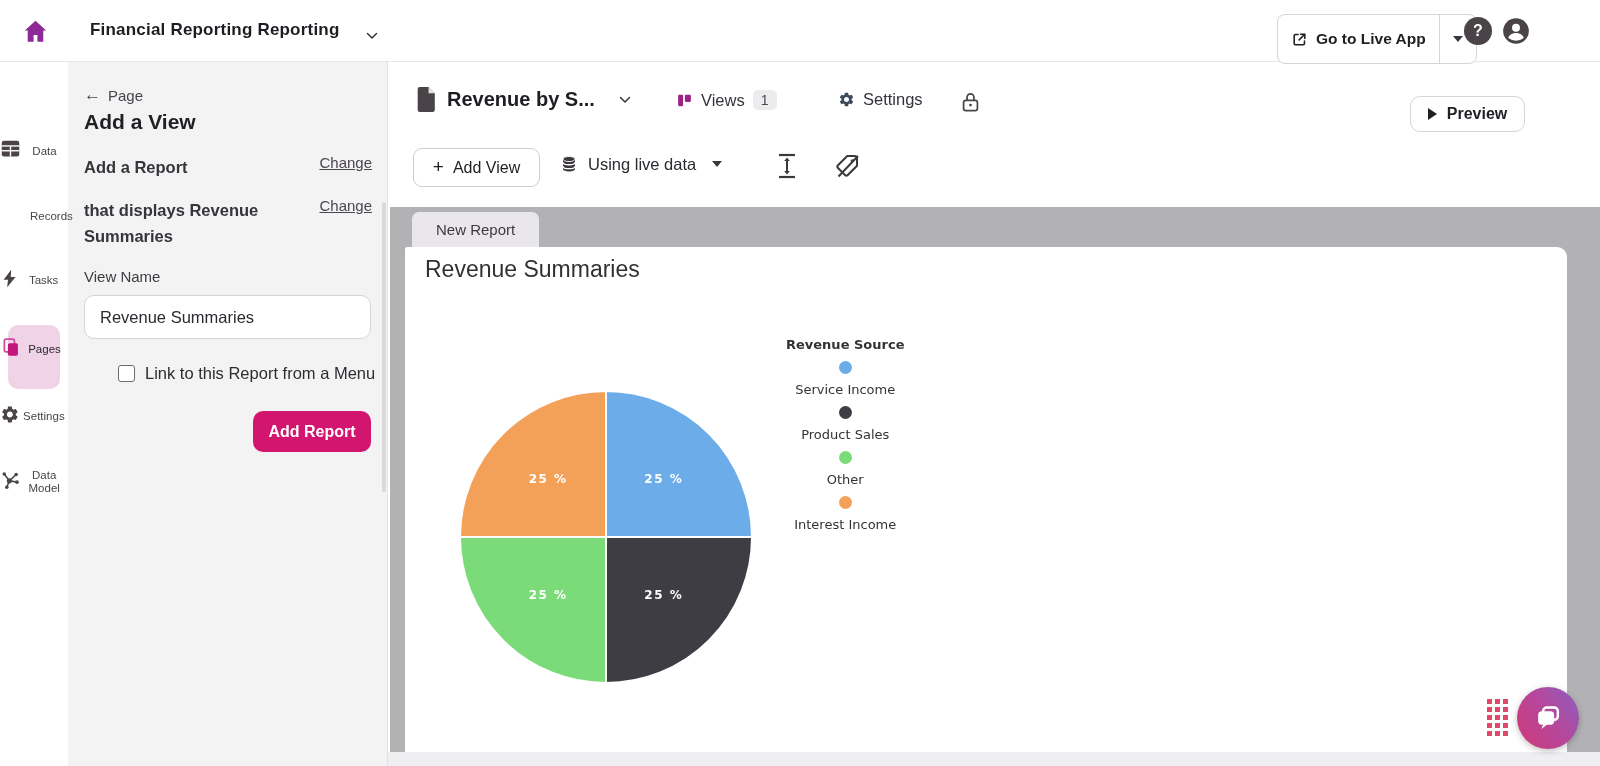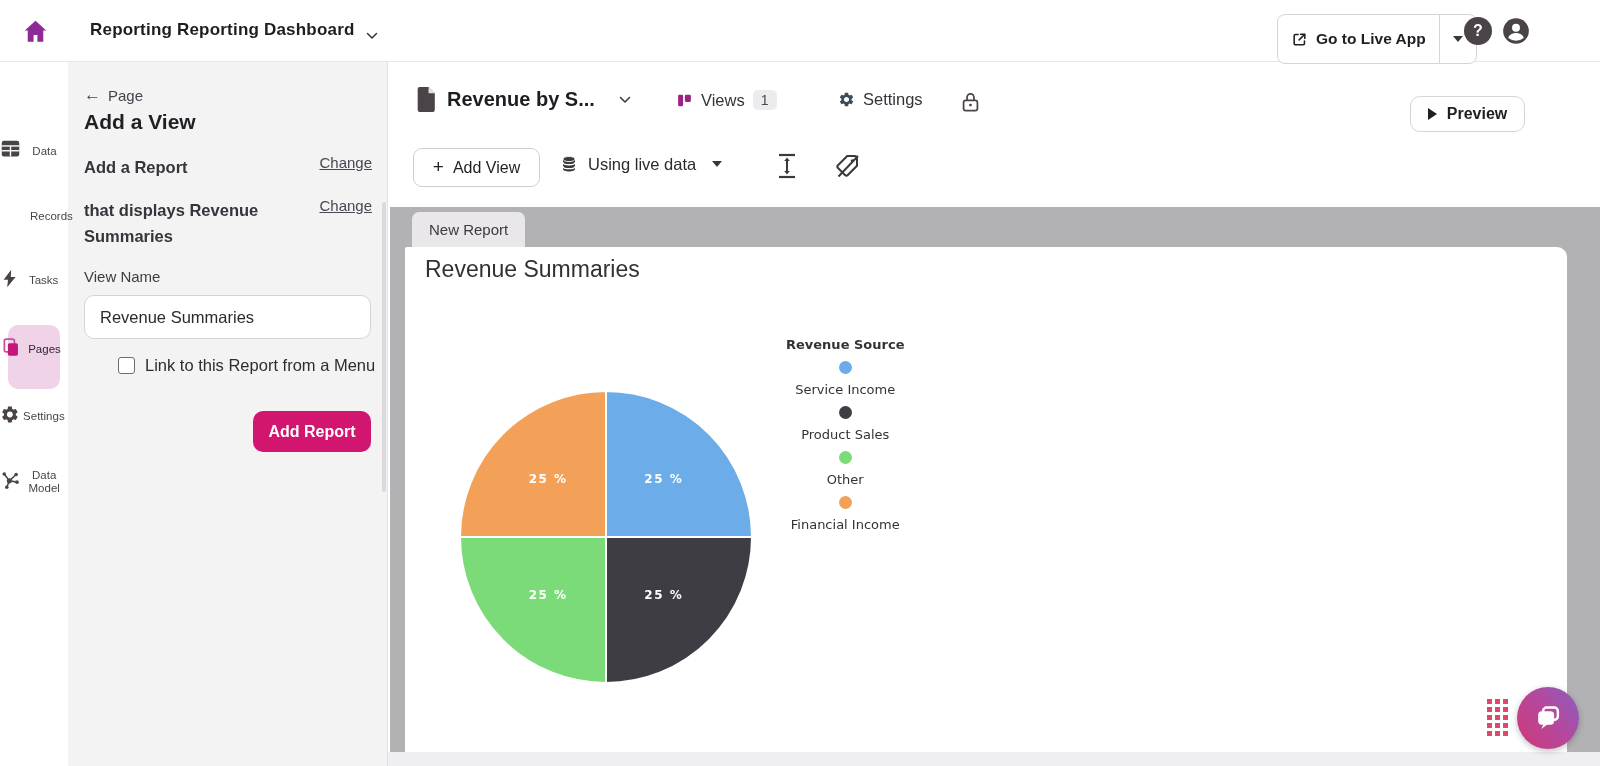--- a/index.html
+++ b/index.html
@@ -33,21 +33,21 @@
 
   
   .panel { left:68px; top:62px; width:320px; height:704px; background:#f4f3f4; border-right:1px solid #e3e1e4; z-index:10; }
   .back-row { position:absolute; left:16px; top:23px; display:flex; align-items:center; gap:7px; cursor:pointer; color:#47434c; font-size:15px; }
   .panel-title { position:absolute; left:16px; top:48px; font-size:21px; font-weight:bold; color:#211e24; }
   .panel-row { position:absolute; left:16px; width:288px; display:flex; justify-content:space-between; align-items:flex-start; }
   .panel-row-text { font-size:16.5px; font-weight:bold; color:#38343b; width:200px; line-height:26px; }
   .change-link { font-size:15px; color:#4b4650; text-decoration:underline; cursor:pointer; white-space:nowrap; }
   .field-label { position:absolute; left:16px; top:206px; font-size:15px; color:#3f3b42; }
   .view-input { position:absolute; left:16px; top:233px; width:287px; height:44px; border:1px solid #d5d3d7; border-radius:10px; background:#fff; font-family:"Liberation Sans",sans-serif; font-size:16.5px; color:#2c2930; padding:0 15px; outline:none; }
-  .check-row { position:absolute; left:16px; top:294px; display:flex; align-items:center; gap:10px; cursor:pointer;padding-left:34px; }
+  .check-row { position:absolute; left:16px; top:302px; display:flex; align-items:center; gap:10px; cursor:pointer;padding-left:34px; }
   .checkbox { width:17px; height:17px; border:1.5px solid #6f6b72; border-radius:3px; background:#fff; }
   .check-label { font-size:16.5px; color:#2f2c31; }
   .add-report-btn { position:absolute; left:185px; top:349px; width:118px; height:41px; background:#d2156e; border-radius:10px; border:none; color:#fff; font-size:16px; font-weight:bold; display:flex; align-items:center; justify-content:center; cursor:pointer; font-family:"Liberation Sans",sans-serif; }
   .panel-scrollbar { position:absolute; right:1px; top:140px; width:4px; height:290px; background:#dbd9dc; border-radius:2px; }
 
   
   .main { left:388px; top:62px; width:1212px; height:704px; background:#fff; }
   .page-header { position:absolute; left:0; top:0; width:1212px; height:72px; }
   .doc-title-row { position:absolute; left:28px; top:24px; display:flex; align-items:center; gap:10px; cursor:pointer; }
   .page-title { font-size:20px; font-weight:bold; color:#1f1c22; }
@@ -57,21 +57,21 @@
   .play-tri { width:0; height:0; border-top:6px solid transparent; border-bottom:6px solid transparent; border-left:9px solid #211e24; }
 
   .toolbar { position:absolute; left:0; top:72px; width:1212px; height:73px; }
   .add-view-btn { position:absolute; left:25px; top:14px; width:127px; height:39px; border:1px solid #cfcdd1; border-radius:9px; background:#fff; display:flex; align-items:center; justify-content:center; gap:9px; font-size:16px; color:#211e24; cursor:pointer; }
   .plus-glyph { font-size:19px; color:#211e24; margin-top:-2px; }
   .live-data-group { position:absolute; left:172px; top:20px; display:flex; align-items:center; gap:10px; cursor:pointer; font-size:16.5px; color:#2c2930; }
   .tool-icon { position:absolute; top:18px; cursor:pointer; }
 
   
   .canvas { position:absolute; left:2px; top:145px; width:1210px; height:545px; background:#b2b1b3; }
-  .report-tab { position:absolute; left:22px; top:5px; height:35px; padding:0 17px; background:#e9e7e9; border-radius:7px 7px 0 0; display:flex; align-items:center; font-size:15px; color:#3c3a3e; cursor:pointer; }
+  .report-tab { position:absolute; left:22px; top:5px; height:35px; padding:0 24px; background:#e9e7e9; border-radius:7px 7px 0 0; display:flex; align-items:center; font-size:15px; color:#3c3a3e; cursor:pointer; }
   .report-card { position:absolute; left:15px; top:40px; width:1162px; height:505px; background:#fff; border-radius:2px 10px 0 0; }
   .report-title { position:absolute; left:20px; top:9px; font-size:23px; color:#323034; font-weight:400; }
   .pie-wrap { position:absolute; left:51px; top:140px; width:300px; height:300px; }
   .pie-label { font-family:"DejaVu Sans",sans-serif; font-size:12px; font-weight:bold; fill:#ffffff; letter-spacing:1.5px; }
   .legend { position:absolute; left:381px; top:90px; font-family:"DejaVu Sans",sans-serif; }
   .legend-title { font-size:13px; font-weight:bold; color:#333333; margin-bottom:9px; }
   .legend-item { display:flex; align-items:center; gap:8px; margin-bottom:9px; cursor:pointer;flex-direction:column; }
   .legend-dot { width:13px; height:13px; border-radius:50%; flex:0 0 13px; }
   .legend-text { font-size:13px; color:#333333; }
   .bottom-strip { position:absolute; left:0; top:690px; width:1212px; height:14px; background:#efeef0; }
@@ -83,21 +83,21 @@
 </style>
 </head>
 <body>
 
 <div class="abs topbar">
   <div class="abs home-btn">
     <svg width="27" height="27" viewBox="0 0 24 24">
       <path d="M12 2.5 2.5 11h2.6v10h5.2v-6h3.4v6h5.2V11h2.6z" fill="#8e2a96"></path>
     </svg>
   </div>
-  <div class="abs app-title">Reporting Reporting Dashboard</div>
+  <div class="abs app-title">Financial Reporting Reporting</div>
   <div class="abs title-caret">
     <svg class="chev" viewBox="0 0 24 16">
       <polyline points="3,3 12,12 21,3" fill="none" stroke="#3a363d" stroke-width="3" stroke-linecap="round" stroke-linejoin="round"></polyline>
     </svg>
   </div>
 
   <div class="abs live-btn">
     <div class="live-main">
       <svg width="17" height="17" viewBox="0 0 24 24">
         <path d="M10 5H6.3A1.8 1.8 0 0 0 4.5 6.8v10.9a1.8 1.8 0 0 0 1.8 1.8h10.9a1.8 1.8 0 0 0 1.8-1.8V14" fill="none" stroke="#211e24" stroke-width="2.2" stroke-linecap="round"></path>
@@ -323,21 +323,21 @@
             <div class="legend-item">
               <span class="legend-dot" style="background: rgb(62, 61, 68);"></span>
               <span class="legend-text">Product Sales</span>
             </div>
             <div class="legend-item">
               <span class="legend-dot" style="background: rgb(124, 219, 121);"></span>
               <span class="legend-text">Other</span>
             </div>
             <div class="legend-item">
               <span class="legend-dot" style="background: rgb(243, 161, 89);"></span>
-              <span class="legend-text">Financial Income</span>
+              <span class="legend-text">Interest Income</span>
             </div>
           </div>
       </div>
     </div>
   </div>
 
   <div class="bottom-strip"></div>
 </div>
 
 <div class="abs drag-dots" id="drag-dots">

